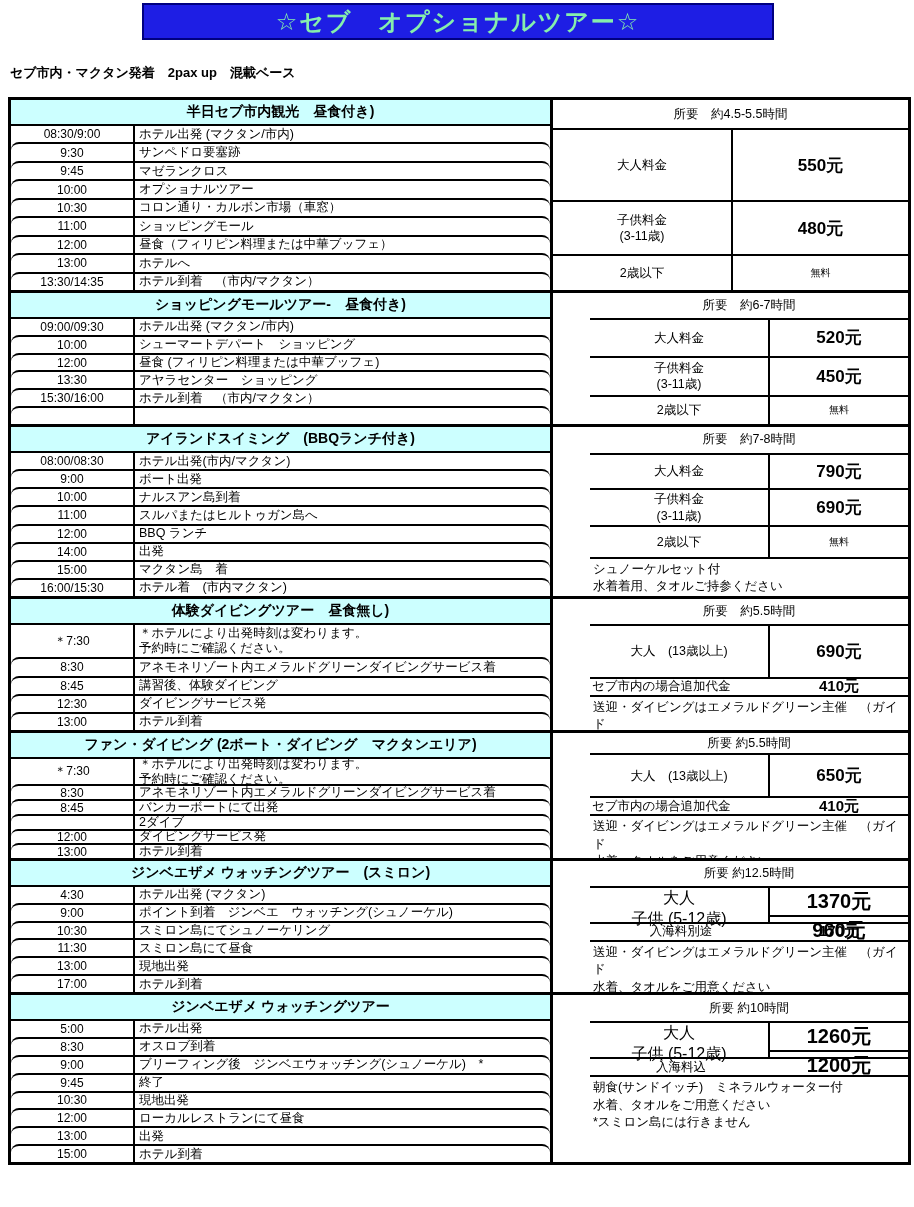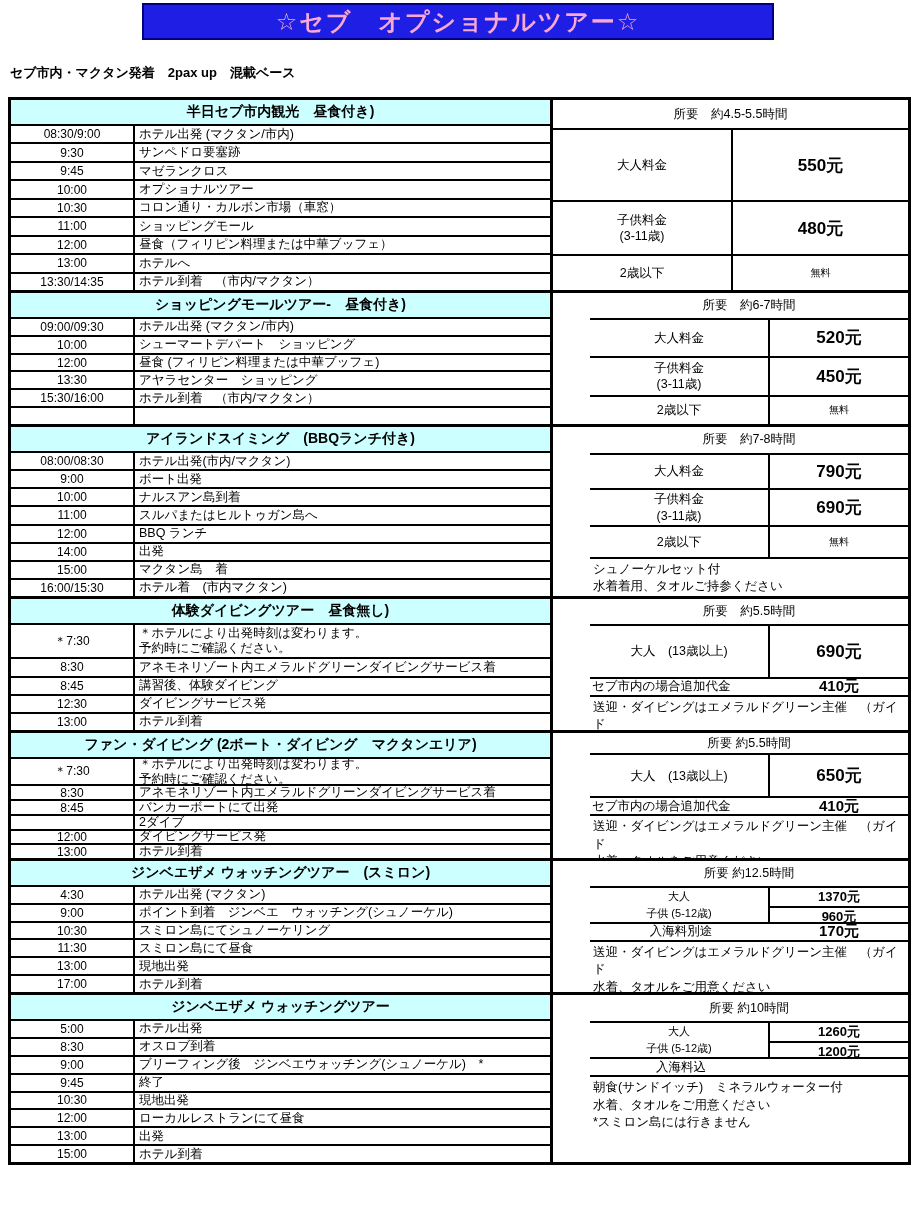--- a/index.html
+++ b/index.html
@@ -9,21 +9,21 @@
     font-family: "Liberation Sans", "DejaVu Sans", sans-serif;
     color: #000;
     overflow: hidden;
   }
   .banner {
     margin: 3px 0 0 142px;
     width: 632px; height: 37px;
     background: #1E1EE4;
     border: 2px solid #000080;
     display: flex; align-items: center; justify-content: center;
-    color: #f9a8d4;
+    color: #86efac;
     font-size: 24px; font-weight: bold; letter-spacing: 2px;
   }
   .subtitle {
     margin: 24px 0 0 10px;
     font-size: 13px; font-weight: bold;
   }
   .tours {
     margin: 15px 0 0 8px;
     width: 903px;
     border: 3px solid #000;
@@ -34,21 +34,21 @@
     width: 542px; border-right: 3px solid #000;
     display: flex; flex-direction: column;
   }
   .sec-header {
     height: 26px; background: #CCFFFF;
     border-bottom: 2px solid #000;
     display: flex; align-items: center; justify-content: center;
     font-weight: bold; font-size: 14px;
   }
   .rows { flex: 1; display: flex; flex-direction: column; }
-  .srow { display: flex; flex: 1 1 0; min-height: 0; }
+  .srow { display: flex; flex: 1 1 0; min-height: 0; border-radius: 8px; }
   .srow + .srow { border-top: 2px solid #000; }
   .time {
     width: 124px; border-right: 2px solid #000;
     display: flex; align-items: center; justify-content: center;
     font-size: 12px;
   }
   .activity {
     flex: 1; display: flex; align-items: center;
     padding-left: 4px; font-size: 12.5px;
     white-space: pre-line; line-height: 1.2; overflow: visible;
@@ -69,27 +69,27 @@
     flex: 1; display: flex; align-items: center; justify-content: center;
     font-weight: bold; font-size: 17px;
   }
   .pvalue.normal { font-weight: normal; font-size: 10px; }
   .frow { display: flex; align-items: center; font-size: 12.5px; }
   .flabel { width: 180px; padding-left: 2px; }
   .flabel.center { text-align: center; }
   .fvalue { flex: 1; text-align: center; font-weight: bold; font-size: 15px; }
   .stack-labels {
     width: 180px; border-right: 2px solid #000;
-    display: flex; flex-direction: column; font-size: 11px; text-align: center;
+    display: flex; flex-direction: column; font-size: 16px; text-align: center;
   }
   .stack-labels > div { flex: 1; display: flex; align-items: center; justify-content: center; }
   .stack-values { flex: 1; display: flex; flex-direction: column; }
   .stack-values > div {
     flex: 1; display: flex; align-items: center; justify-content: center;
-    font-weight: bold; font-size: 13px;
+    font-weight: bold; font-size: 20px;
   }
   .stack-values > div:first-child { border-bottom: 2px solid #000; }
   .nrow {
     padding: 2px 3px; font-size: 12.5px;
     white-space: pre-line; line-height: 1.4; overflow: hidden;
   }
 </style>
 </head>
 <body>
 

